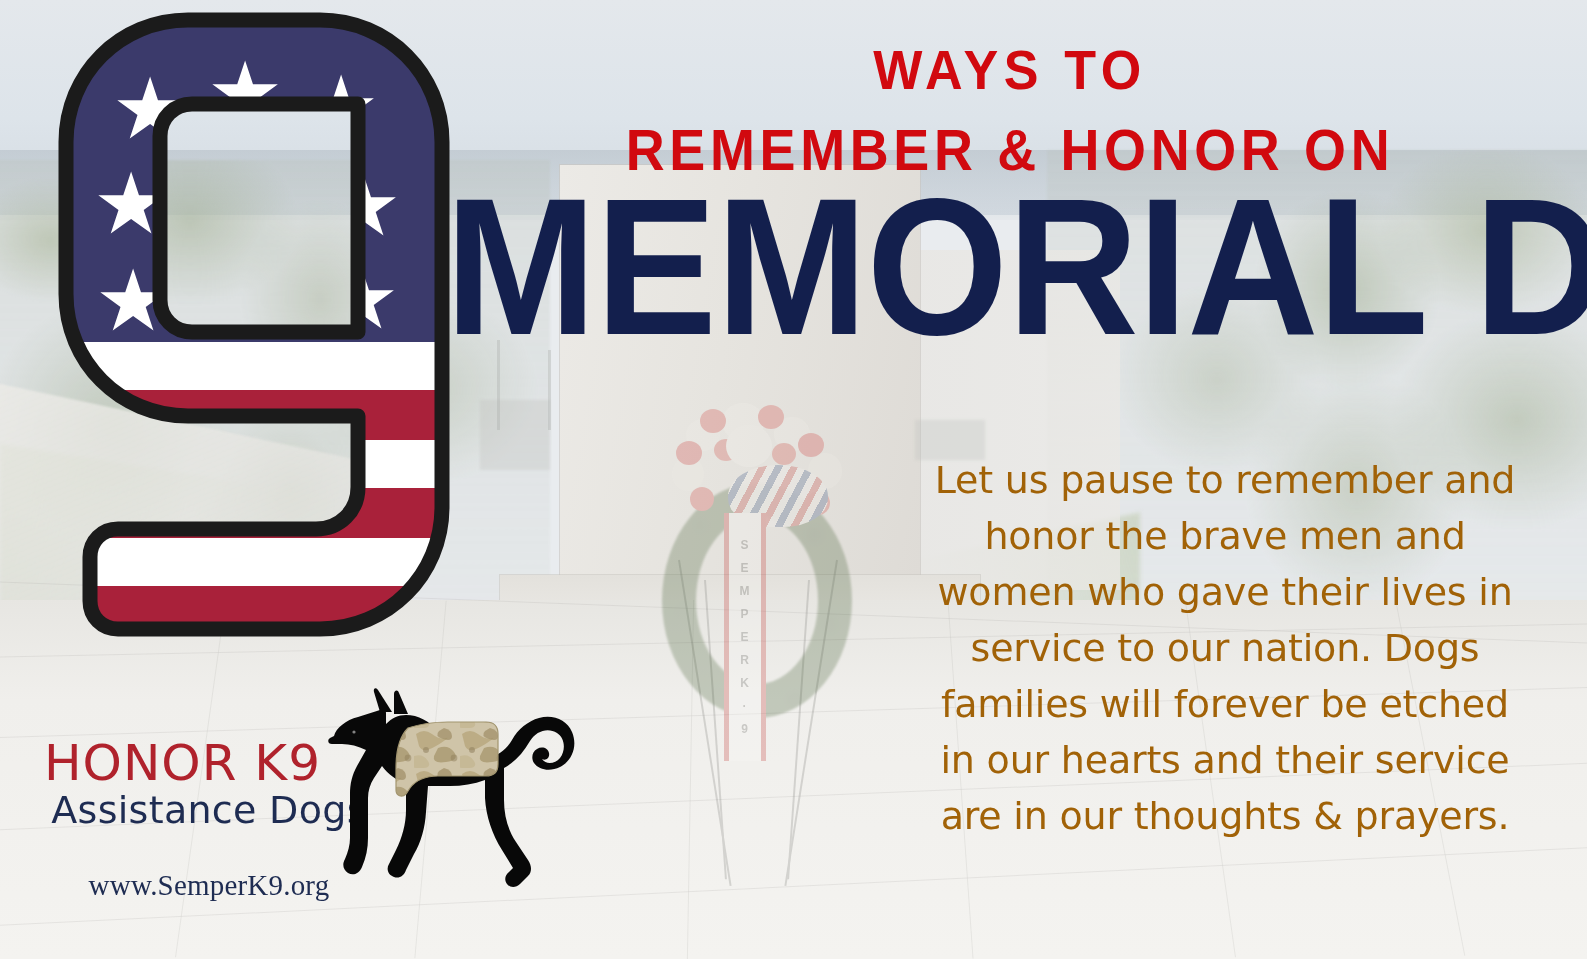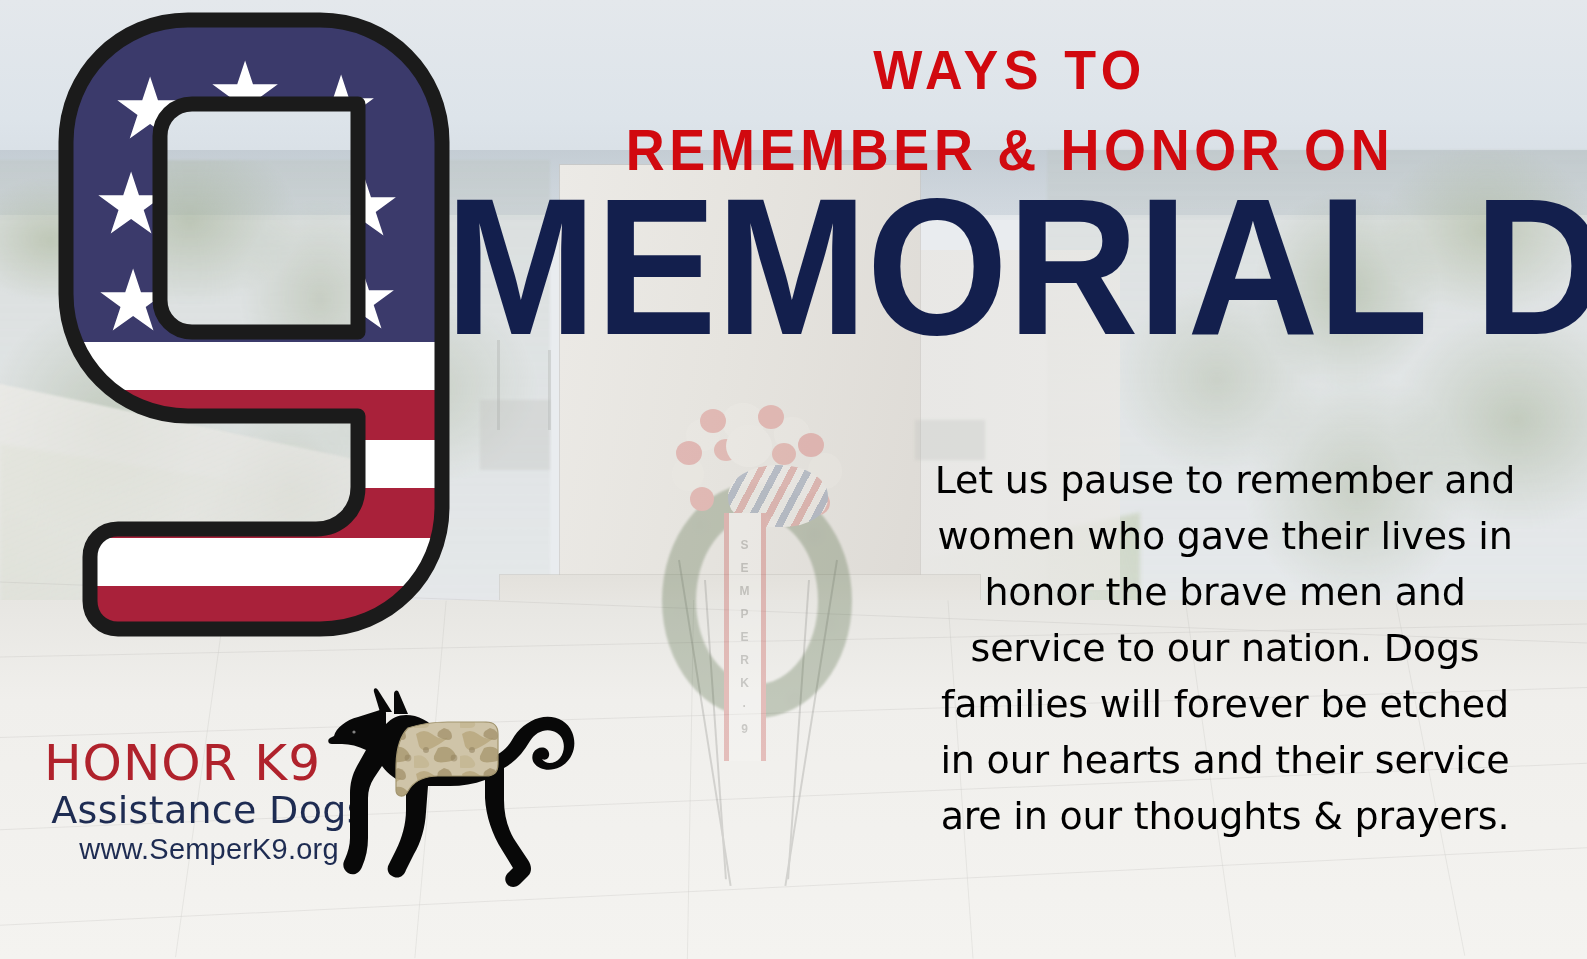--- a/index.html
+++ b/index.html
@@ -197,21 +197,21 @@
     white-space: nowrap;
     text-align: center;
     transform: scaleX(1.0) scaleY(1.07);
     transform-origin: center top;
   }
 
   
   .blurb {
     position: absolute; left: 905px; top: 452px; width: 640px;
     text-align: center;
-    color: #000000;
+    color: #a16207;
     font-family: "DejaVu Sans", sans-serif;
     font-weight: 400;
     font-size: 38px;
     line-height: 56px;
     letter-spacing: -0.2px;
   }
 
   
   .logo { position: absolute; left: 44px; top: 738px; width: 330px; }
   .logo-main {
@@ -225,25 +225,26 @@
   .logo-sub {
     color: #1e2c52;
     font-family: "DejaVu Sans", sans-serif;
     font-size: 38px;
     line-height: 44px;
     text-align: center;
     letter-spacing: .3px;
   }
   .logo-url {
     color: #1e2c52;
-    font-family: Liberation Sans, sans-serif;
+    font-family: Liberation Serif, serif;
     font-size: 29px;
     line-height: 34px;
     text-align: center;
     letter-spacing: .2px;
+    margin-top: 36px;
   }
 
   
   .dog { position: absolute; left: 322px; top: 688px; width: 270px; height: 210px; }
   .dog svg { display:block; width:100%; height:100%; }
 </style>
 </head>
 <body>
 
 <div id="poster">
@@ -383,22 +384,22 @@
 
   <div class="kicker">
     <div class="l1">WAYS TO</div>
     <div class="l2">REMEMBER &amp; HONOR ON</div>
   </div>
 
   <div class="bigtitle">MEMORIAL DAY</div>
 
   <div class="blurb">
     <div>Let us pause to remember and</div>
+    <div>honor the brave men and</div>
     <div>women who gave their lives in</div>
-    <div>honor the brave men and</div>
     <div>service to our nation. Dogs</div>
     <div>families will forever be etched</div>
     <div>in our hearts and their service</div>
     <div>are in our thoughts &amp; prayers.</div>
   </div>
 
   <div class="logo">
     <div class="logo-main">HONOR K9</div>
     <div class="logo-sub">Assistance Dogs</div>
     <div class="logo-url">www.SemperK9.org</div>

